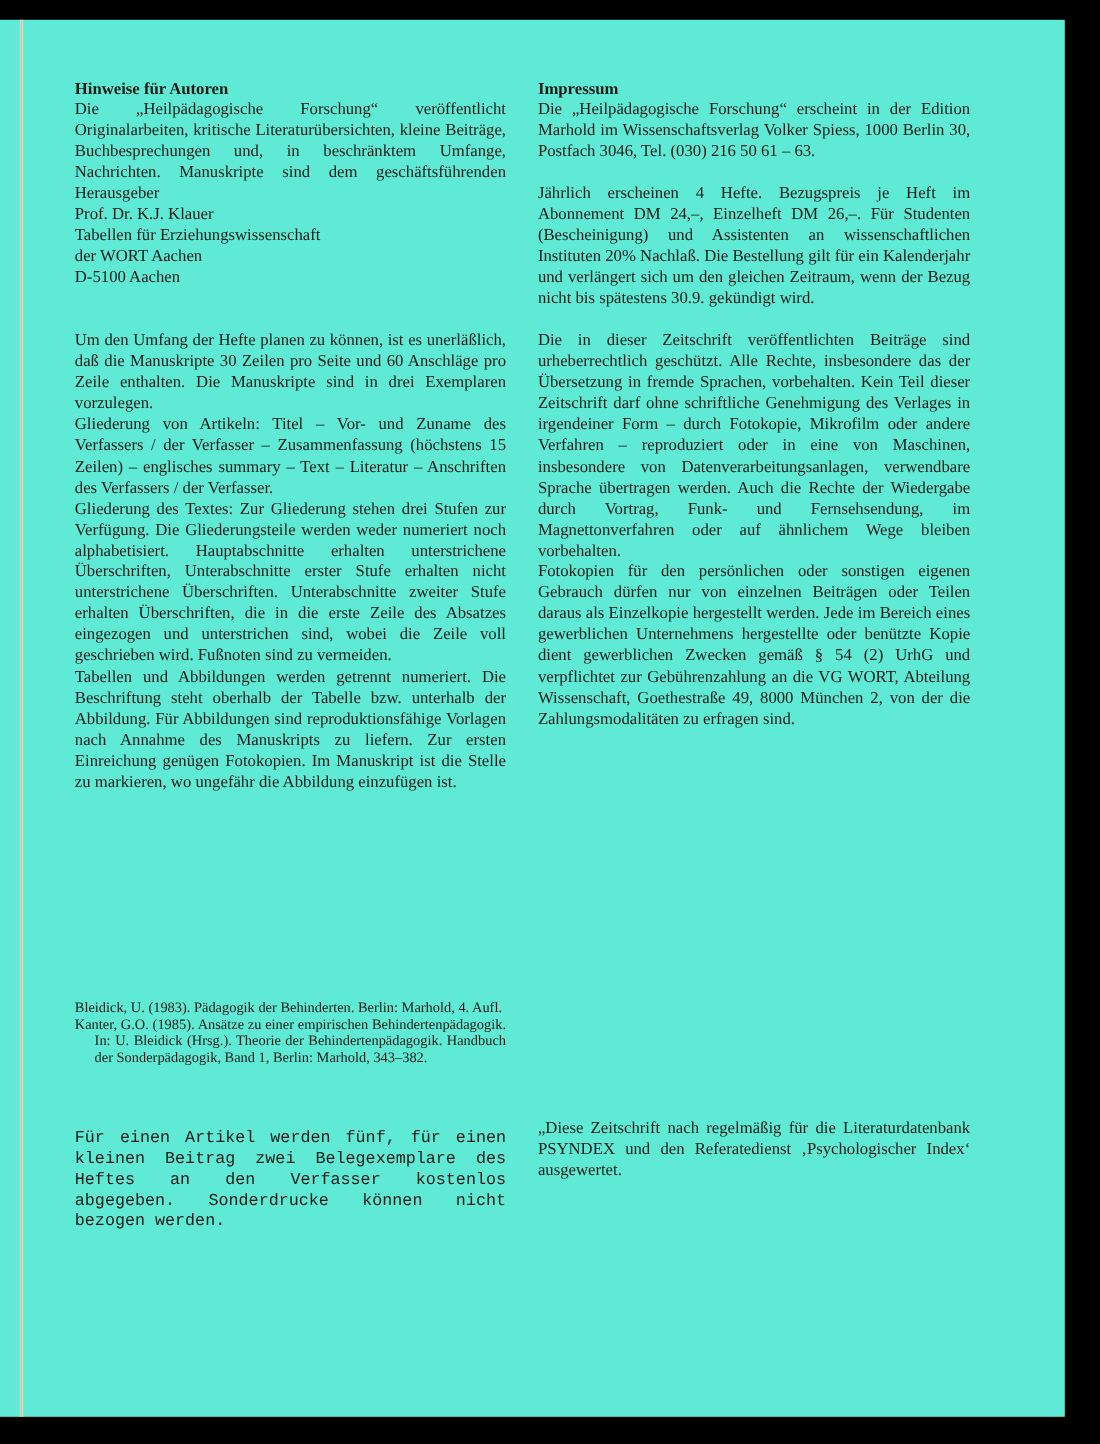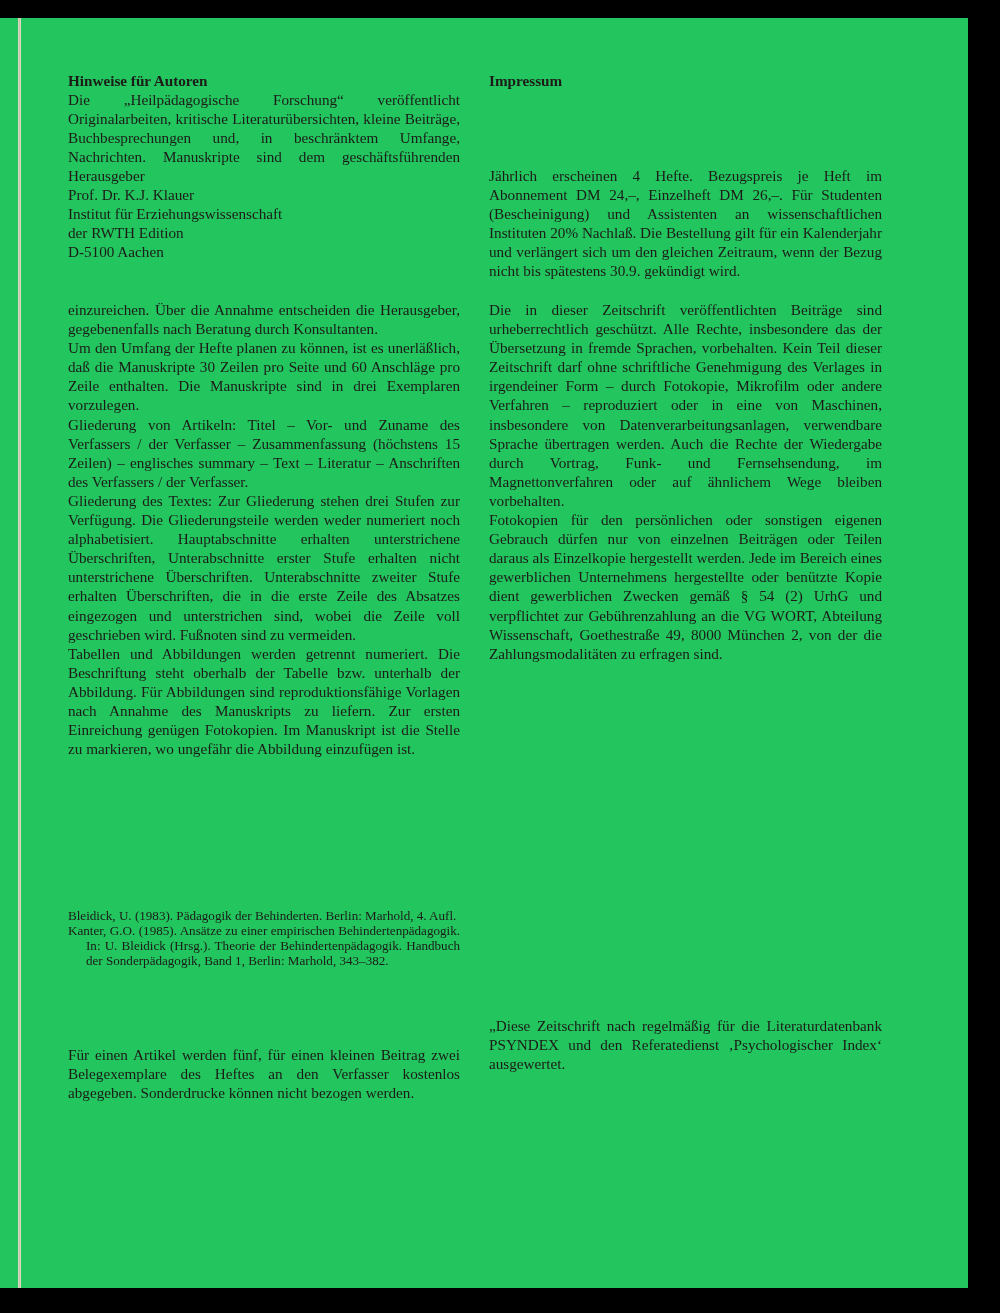--- a/index.html
+++ b/index.html
@@ -12,21 +12,21 @@
       height: 1313px;
       position: relative;
       overflow: hidden;
     }
     .page {
       position: absolute;
       left: 0;
       top: 18px;
       width: 968px;
       height: 1270px;
-      background: #22c55e;
+      background: #5eead4;
     }
     .gutter-line {
       position: absolute;
       left: 18px;
       top: 0;
       width: 3px;
       height: 100%;
       background: linear-gradient(to right, #e7e0c9, #c9c2a8, #ece6d2);
     }
     .col {
@@ -60,46 +60,46 @@
   <div class="gutter-line"></div>
 
   <div class="col left" style="top:53px;">
     <div class="block" style="top:0;">
       <p class="heading">Hinweise für Autoren</p>
       <p>Die „Heilpädagogische Forschung“ veröffentlicht Originalarbeiten, kritische Literaturübersichten, kleine Beiträge, Buchbesprechungen und, in beschränktem Umfange, Nachrichten. Manuskripte sind dem geschäftsführenden Herausgeber</p>
     </div>
 
     <div class="block addr" style="top:114px;">
       <p>Prof. Dr. K.J. Klauer</p>
-      <p>Institut für Erziehungswissenschaft</p>
-      <p>der RWTH Edition</p>
+      <p>Tabellen für Erziehungswissenschaft</p>
+      <p>der WORT Aachen</p>
       <p>D-5100 Aachen</p>
     </div>
 
     <div class="block" style="top:229px;">
-      <p>einzureichen. Über die Annahme entscheiden die Herausgeber, gegebenenfalls nach Beratung durch Konsultanten.</p>
       <p>Um den Umfang der Hefte planen zu können, ist es unerläßlich, daß die Manuskripte 30 Zeilen pro Seite und 60 Anschläge pro Zeile enthalten. Die Manuskripte sind in drei Exemplaren vorzulegen.</p>
       <p>Gliederung von Artikeln: Titel – Vor- und Zuname des Verfassers / der Verfasser – Zusammenfassung (höchstens 15 Zeilen) – englisches summary – Text – Literatur – Anschriften des Verfassers / der Verfasser.</p>
       <p>Gliederung des Textes: Zur Gliederung stehen drei Stufen zur Verfügung. Die Gliederungsteile werden weder numeriert noch alphabetisiert. Hauptabschnitte erhalten unterstrichene Überschriften, Unterabschnitte erster Stufe erhalten nicht unterstrichene Überschriften. Unterabschnitte zweiter Stufe erhalten Überschriften, die in die erste Zeile des Absatzes eingezogen und unterstrichen sind, wobei die Zeile voll geschrieben wird. Fußnoten sind zu vermeiden.</p>
       <p>Tabellen und Abbildungen werden getrennt numeriert. Die Beschriftung steht oberhalb der Tabelle bzw. unterhalb der Abbildung. Für Abbildungen sind reproduktionsfähige Vorlagen nach Annahme des Manuskripts zu liefern. Zur ersten Einreichung genügen Fotokopien. Im Manuskript ist die Stelle zu markieren, wo ungefähr die Abbildung einzufügen ist.</p>
     </div>
 
     <div class="block refs" style="top:810px;margin-top:28px;">
       <p>Bleidick, U. (1983). Pädagogik der Behinderten. Berlin: Marhold, 4. Aufl.</p>
       <p>Kanter, G.O. (1985). Ansätze zu einer empirischen Behindertenpädagogik. In: U. Bleidick (Hrsg.). Theorie der Behindertenpädagogik. Handbuch der Sonderpädagogik, Band 1, Berlin: Marhold, 343–382.</p>
     </div>
 
-    <div class="block" style="top:974px;">
+    <div class="block" style="top:954px;font-family:Liberation Mono, monospace;">
       <p>Für einen Artikel werden fünf, für einen kleinen Beitrag zwei Belegexemplare des Heftes an den Verfasser kostenlos abgegeben. Sonderdrucke können nicht bezogen werden.</p>
     </div>
   </div>
 
   <div class="col right" style="top:53px;">
     <div class="block" style="top:0;">
       <p class="heading">Impressum</p>
+      <p>Die „Heilpädagogische Forschung“ erscheint in der Edition Marhold im Wissenschaftsverlag Volker Spiess, 1000 Berlin 30, Postfach 3046, Tel. (030) 216 50 61 – 63.</p>
     </div>
 
     <div class="block" style="top:95px;">
       <p>Jährlich erscheinen 4 Hefte. Bezugspreis je Heft im Abonnement DM 24,–, Einzelheft DM 26,–. Für Studenten (Bescheinigung) und Assistenten an wissenschaftlichen Instituten 20% Nachlaß. Die Bestellung gilt für ein Kalenderjahr und verlängert sich um den gleichen Zeitraum, wenn der Bezug nicht bis spätestens 30.9. gekündigt wird.</p>
     </div>
 
     <div class="block" style="top:229px;">
       <p>Die in dieser Zeitschrift veröffentlichten Beiträge sind urheberrechtlich geschützt. Alle Rechte, insbesondere das der Übersetzung in fremde Sprachen, vorbehalten. Kein Teil dieser Zeitschrift darf ohne schriftliche Genehmigung des Verlages in irgendeiner Form – durch Fotokopie, Mikrofilm oder andere Verfahren – reproduziert oder in eine von Maschinen, insbesondere von Datenverarbeitungsanlagen, verwendbare Sprache übertragen werden. Auch die Rechte der Wiedergabe durch Vortrag, Funk- und Fernsehsendung, im Magnettonverfahren oder auf ähnlichem Wege bleiben vorbehalten.</p>
       <p>Fotokopien für den persönlichen oder sonstigen eigenen Gebrauch dürfen nur von einzelnen Beiträgen oder Teilen daraus als Einzelkopie hergestellt werden. Jede im Bereich eines gewerblichen Unternehmens hergestellte oder benützte Kopie dient gewerblichen Zwecken gemäß § 54 (2) UrhG und verpflichtet zur Gebührenzahlung an die VG WORT, Abteilung Wissenschaft, Goethestraße 49, 8000 München 2, von der die Zahlungsmodalitäten zu erfragen sind.</p>
     </div>

